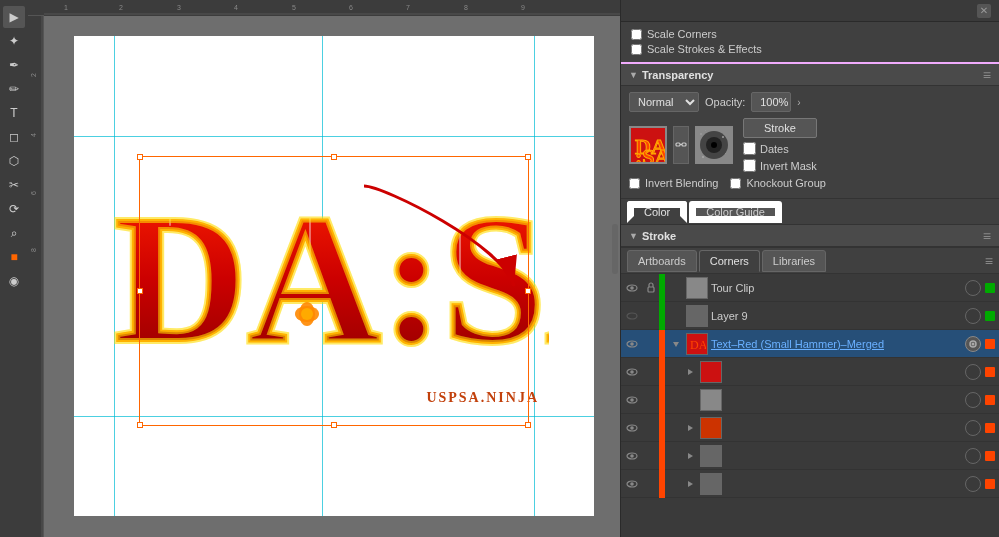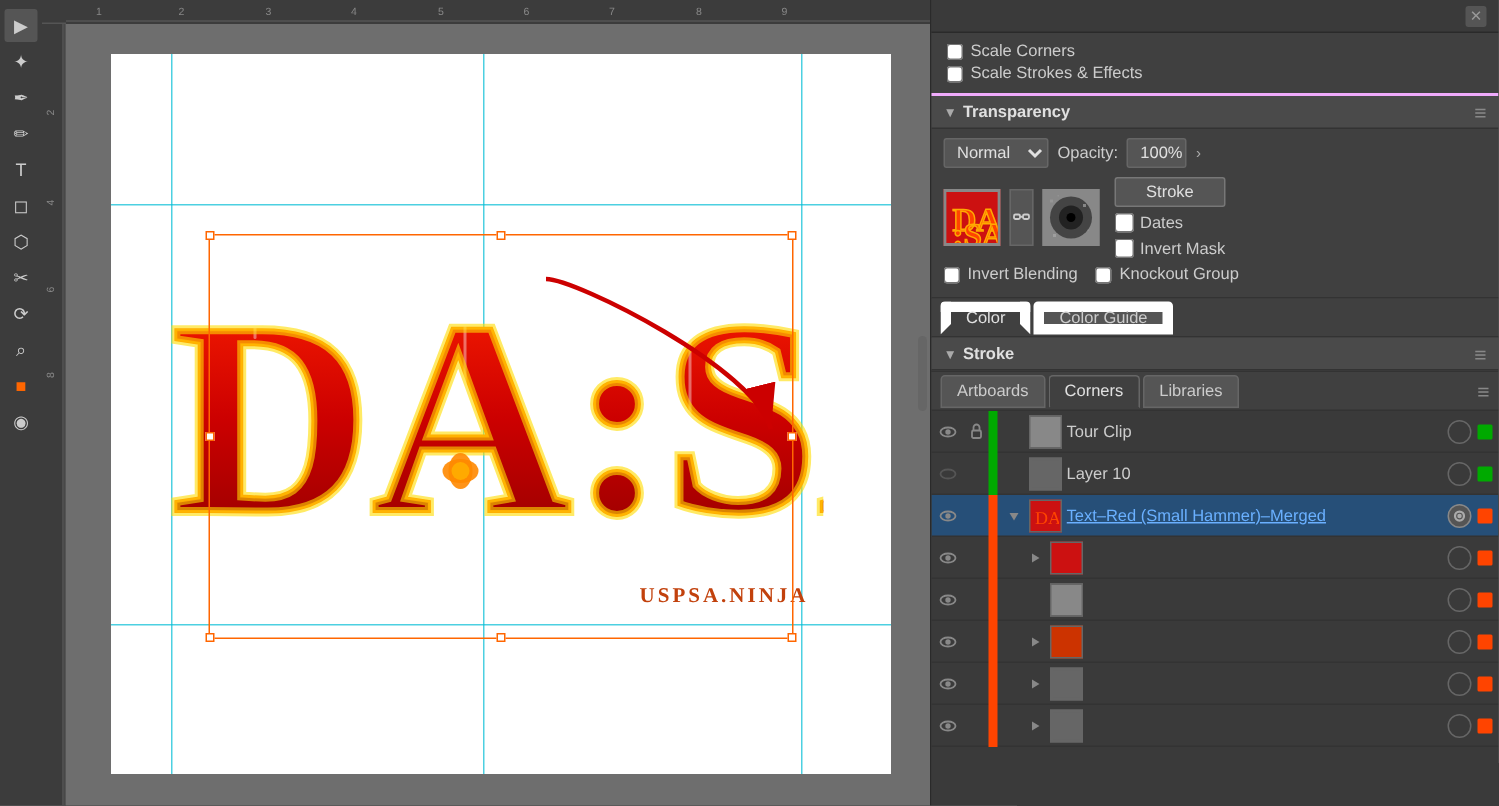--- a/index.html
+++ b/index.html
@@ -805,21 +805,21 @@
       <div style="width:4px;flex-shrink:0;"></div>
       <div class="layer-expand">
         
       </div>
       <div class="layer-thumb" style="background:#666;border-color:#666;">
         <svg width="18" height="18" viewBox="0 0 18 18">
           <rect width="18" height="18" fill="#666"></rect>
 
         </svg>
       </div>
-      <div class="layer-name">Layer 10</div>
+      <div class="layer-name">Layer 9</div>
       <div class="layer-target">
         
       </div>
       <div class="layer-color-dot" style="background:#00aa00;width:10px;height:10px;border-radius:1px;margin-right:4px;"></div>
     </div>
       <div class="layer-row selected">
       <div class="layer-visibility" style="margin-left:0">
         <svg width="12" height="8" viewBox="0 0 12 8">
             <ellipse cx="6" cy="4" rx="5" ry="3" fill="none" stroke="#888" stroke-width="1.2"></ellipse>
             <circle cx="6" cy="4" r="1.8" fill="#888"></circle>

